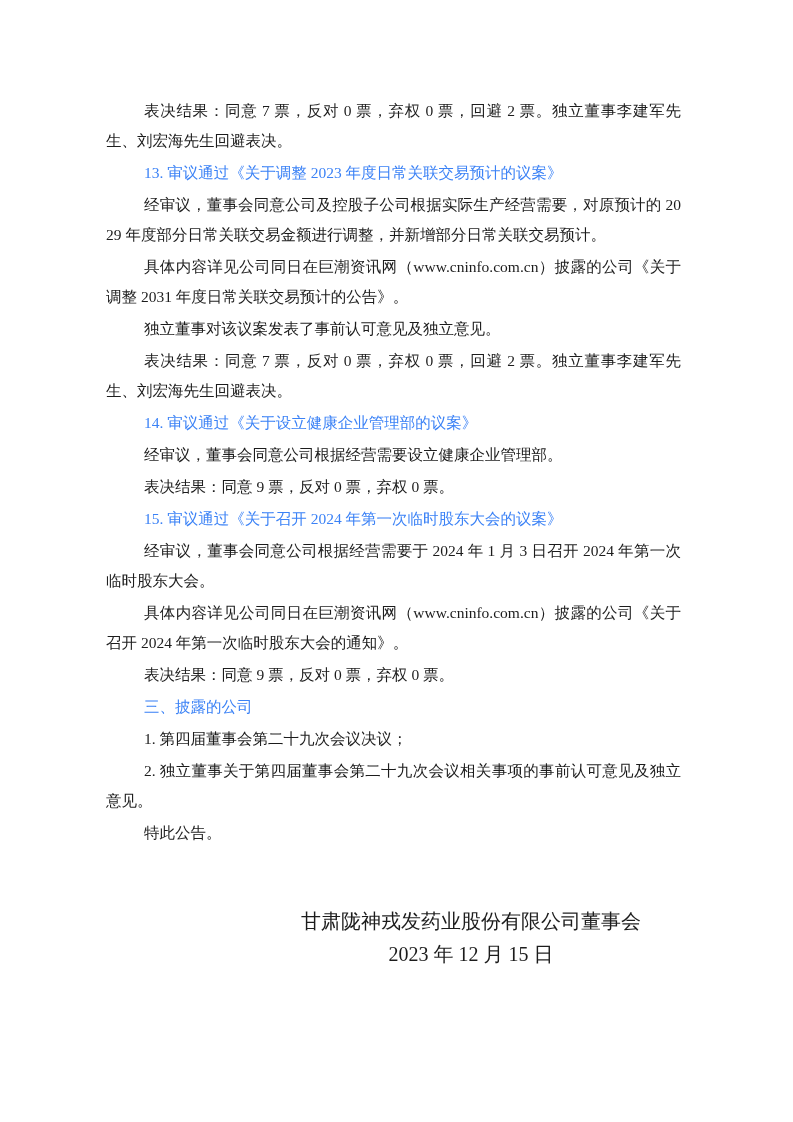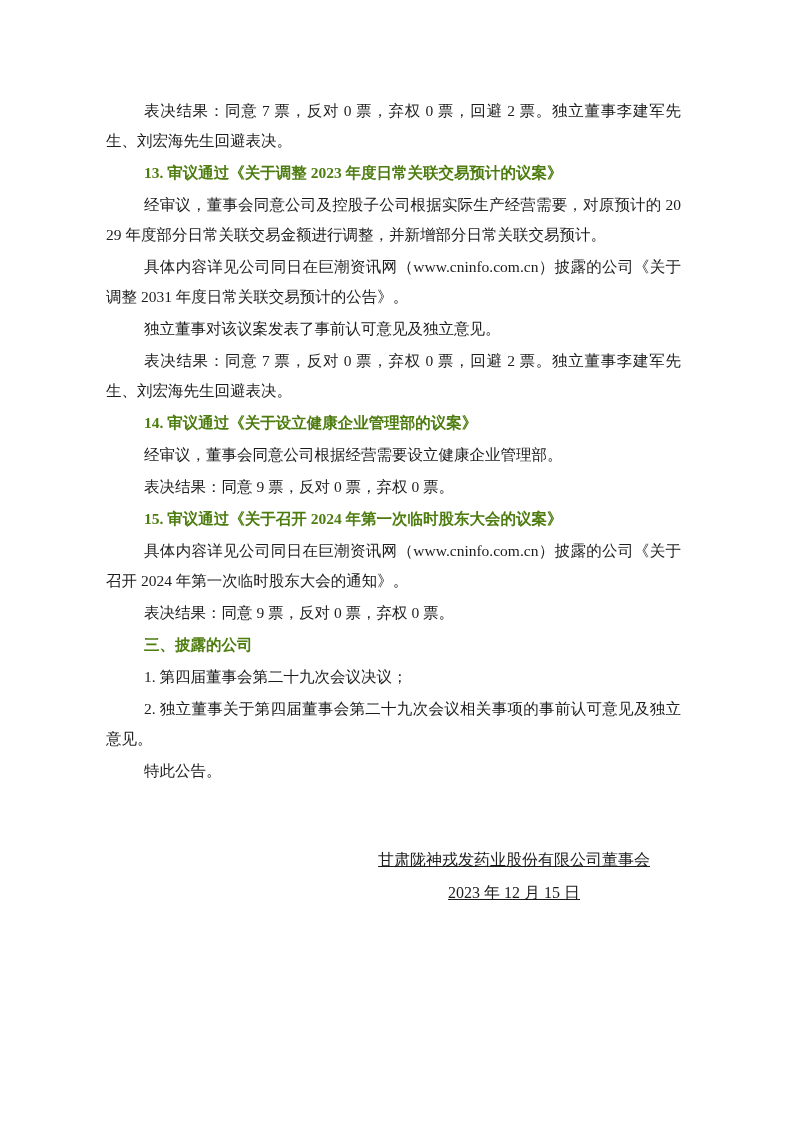--- a/index.html
+++ b/index.html
@@ -24,52 +24,52 @@
     font-size: 15.5px;
     line-height: 30px;
     text-align: justify;
   }
   .block {
     margin: 0 0 2px 0;
     text-indent: 38px;
     word-break: break-all;
   }
   .heading {
-    font-weight: bold;
-    color: #4d7c0f;
+    font-weight: normal;
+    color: #3b82f6;
   }
   .signature {
     margin-top: 57px;
     margin-left: auto;
-    margin-right: 31px;
+    margin-right: 40px;
     width: fit-content;
     text-align: center;
-    font-size: 16px;
+    font-size: 20px;
     line-height: 33px;
-    text-decoration: underline;
   }
   .signature div {
     white-space: nowrap;
   }
 </style>
 </head>
 <body>
 
 <div class="page">
   <div class="doc-body">
     <p class="block">表决结果：同意 7 票，反对 0 票，弃权 0 票，回避 2 票。独立董事李建军先生、刘宏海先生回避表决。</p>
     <p class="block heading">13. 审议通过《关于调整 2023 年度日常关联交易预计的议案》</p>
     <p class="block">经审议，董事会同意公司及控股子公司根据实际生产经营需要，对原预计的 2029 年度部分日常关联交易金额进行调整，并新增部分日常关联交易预计。</p>
     <p class="block">具体内容详见公司同日在巨潮资讯网（www.cninfo.com.cn）披露的公司《关于调整 2031 年度日常关联交易预计的公告》。</p>
     <p class="block">独立董事对该议案发表了事前认可意见及独立意见。</p>
     <p class="block">表决结果：同意 7 票，反对 0 票，弃权 0 票，回避 2 票。独立董事李建军先生、刘宏海先生回避表决。</p>
     <p class="block heading">14. 审议通过《关于设立健康企业管理部的议案》</p>
     <p class="block">经审议，董事会同意公司根据经营需要设立健康企业管理部。</p>
     <p class="block">表决结果：同意 9 票，反对 0 票，弃权 0 票。</p>
     <p class="block heading">15. 审议通过《关于召开 2024 年第一次临时股东大会的议案》</p>
+    <p class="block">经审议，董事会同意公司根据经营需要于 2024 年 1 月 3 日召开 2024 年第一次临时股东大会。</p>
     <p class="block">具体内容详见公司同日在巨潮资讯网（www.cninfo.com.cn）披露的公司《关于召开 2024 年第一次临时股东大会的通知》。</p>
     <p class="block">表决结果：同意 9 票，反对 0 票，弃权 0 票。</p>
     <p class="block heading">三、披露的公司</p>
     <p class="block">1. 第四届董事会第二十九次会议决议；</p>
     <p class="block">2. 独立董事关于第四届董事会第二十九次会议相关事项的事前认可意见及独立意见。</p>
     <p class="block">特此公告。</p>
 
     <div class="signature">
       <div>甘肃陇神戎发药业股份有限公司董事会</div>
       <div>2023 年 12 月 15 日</div>

